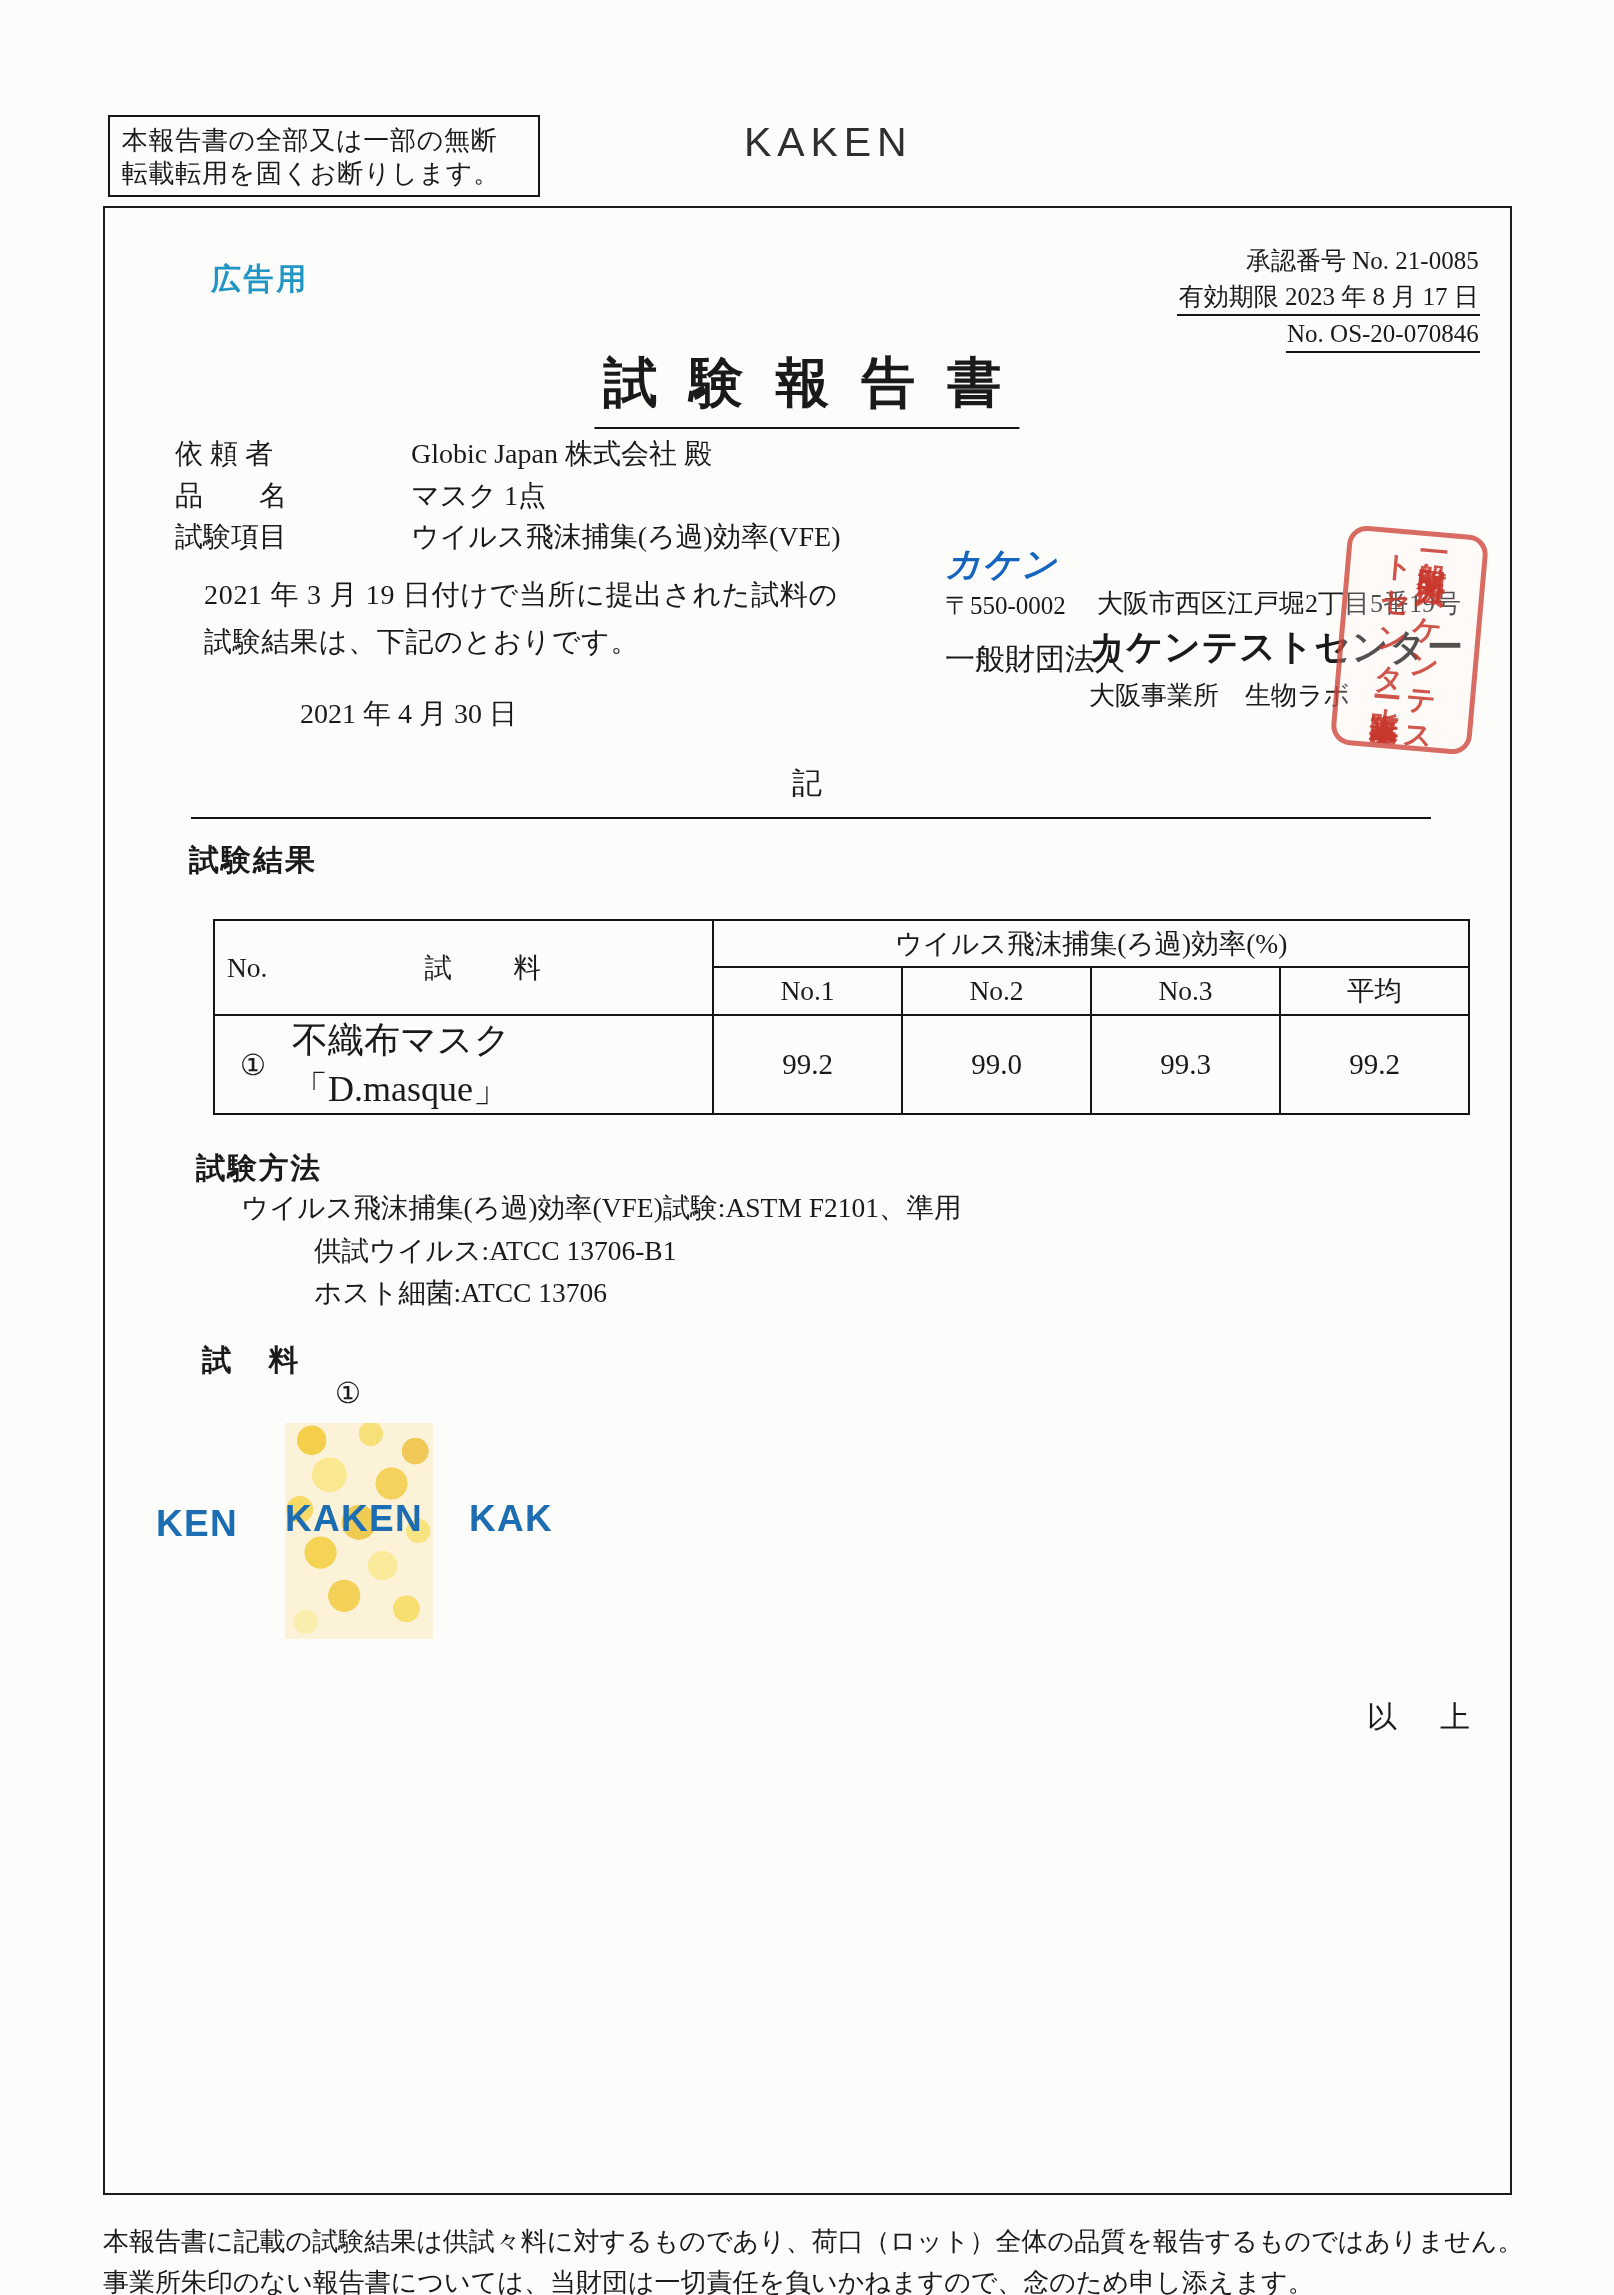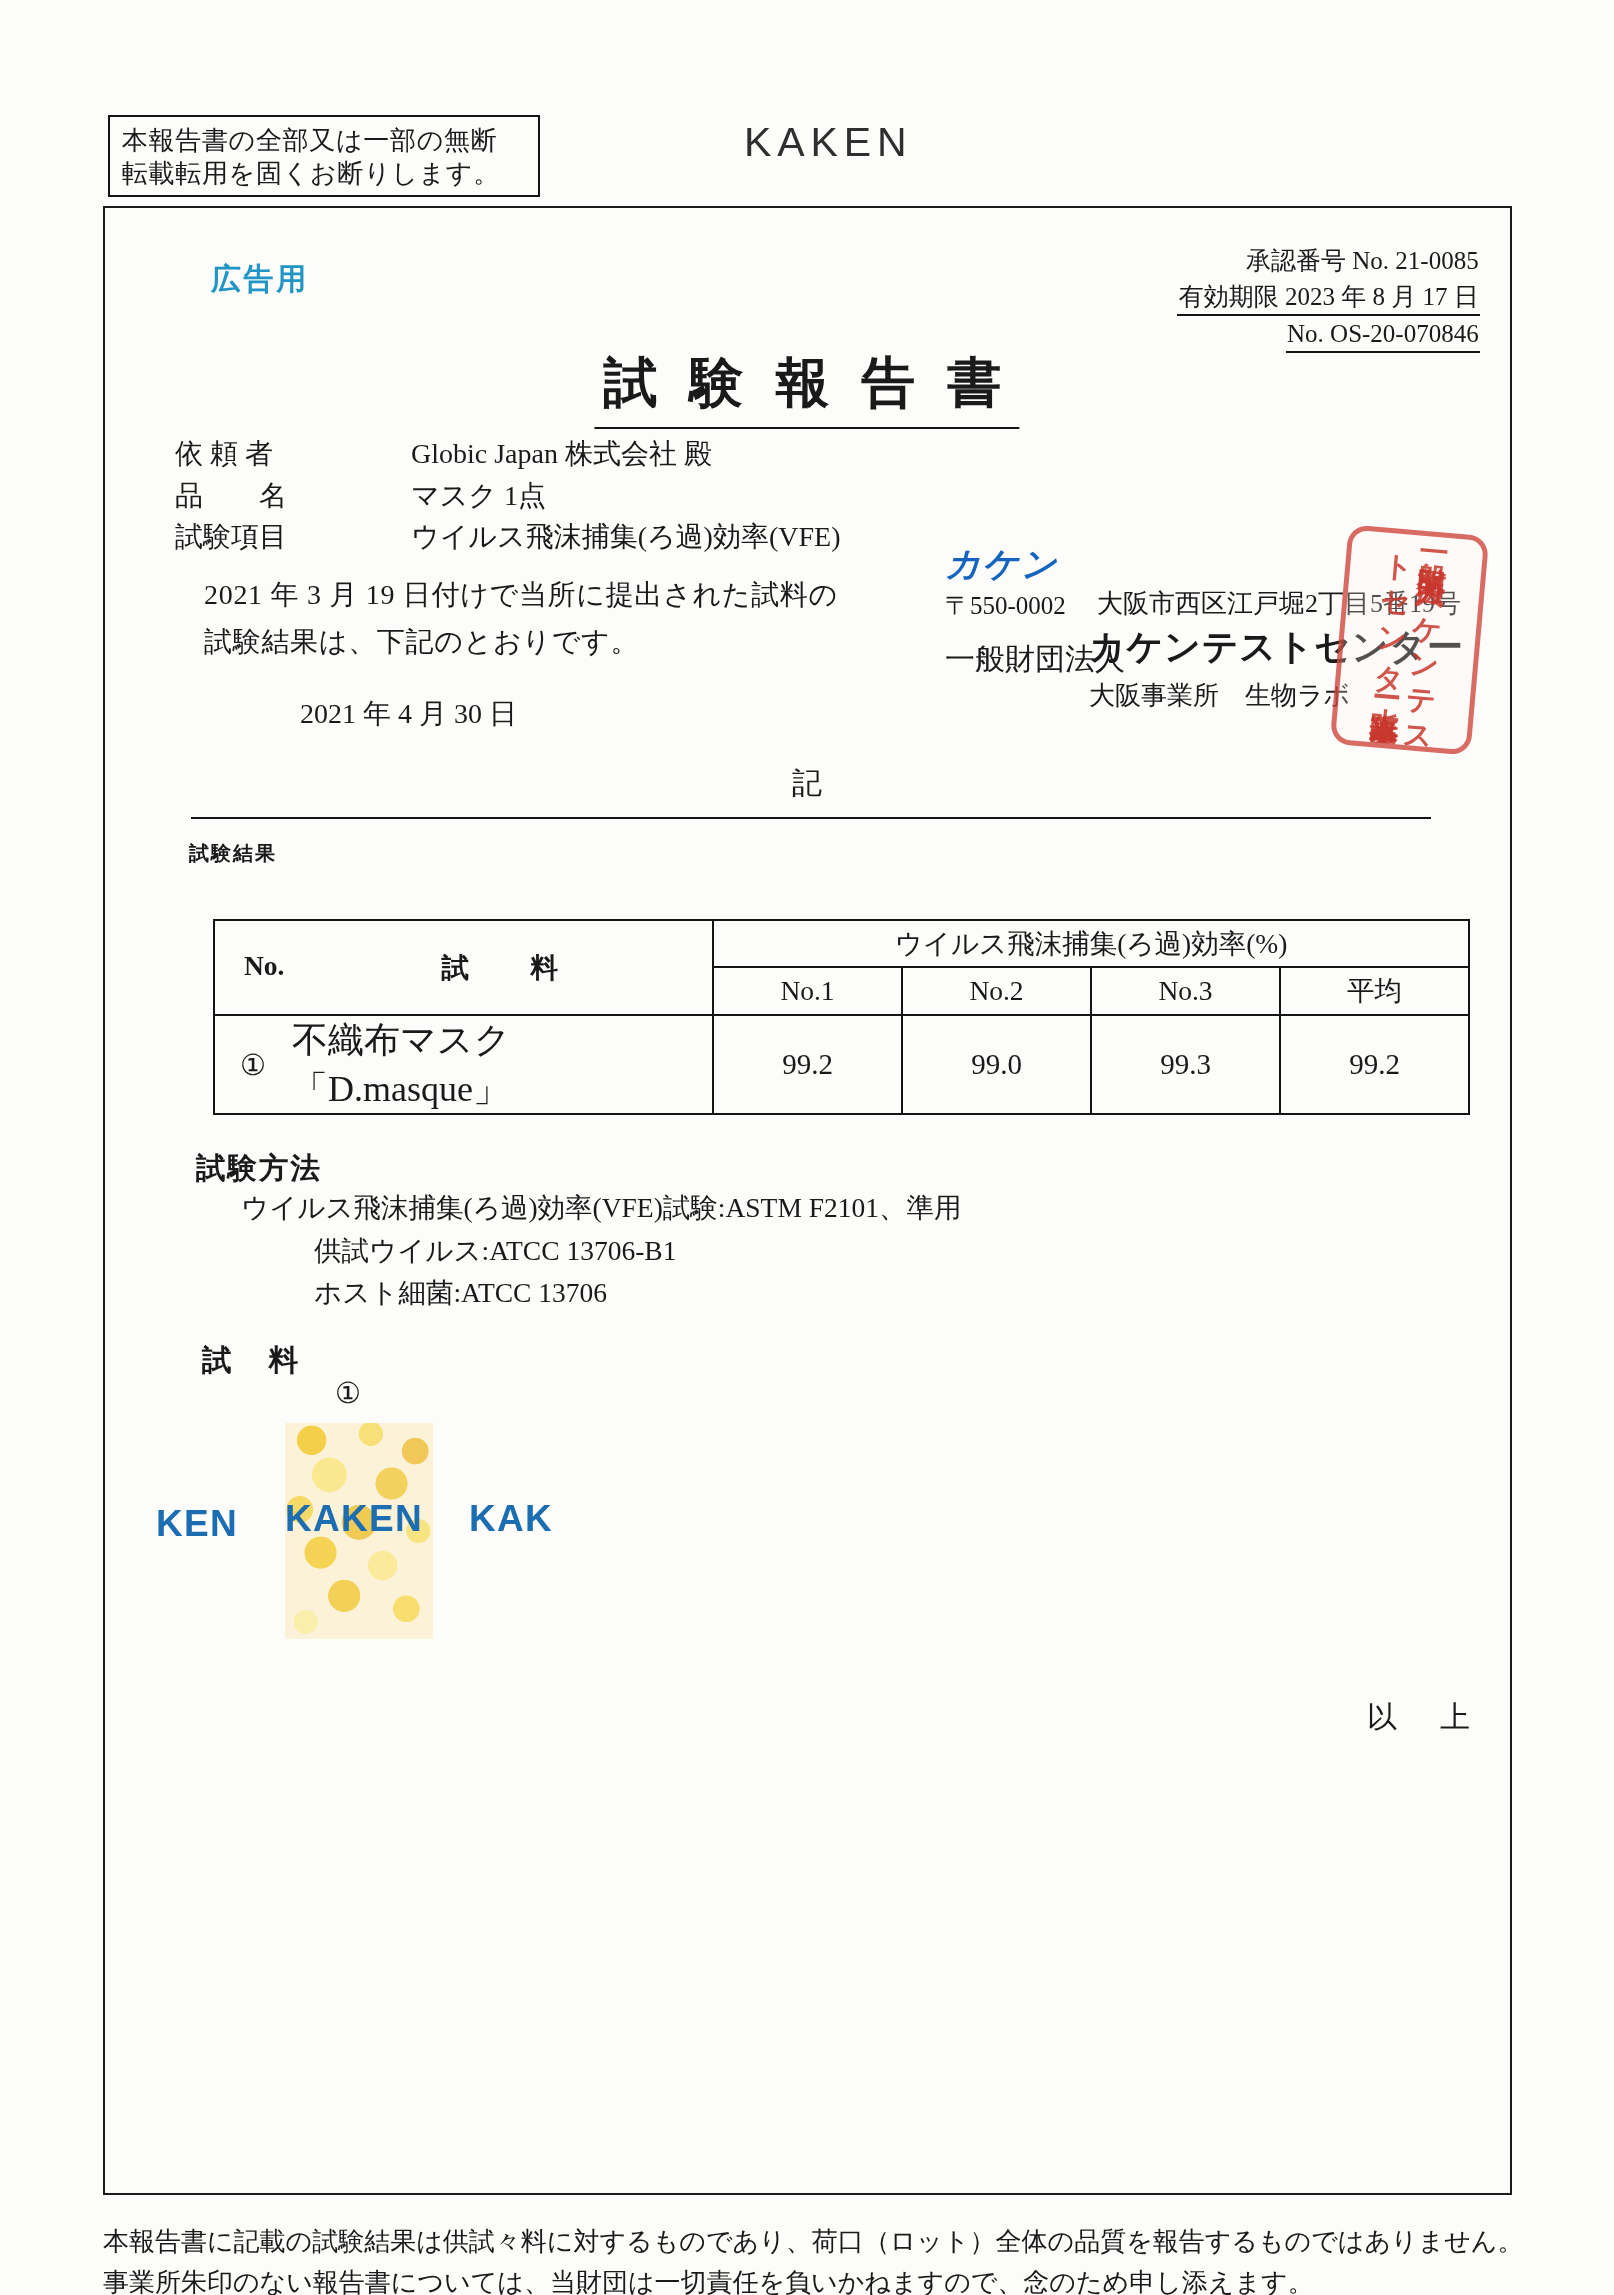--- a/index.html
+++ b/index.html
@@ -84,38 +84,38 @@
   #red-seal .seal-text {
     writing-mode:vertical-rl; font-size:29px; font-weight:bold;
     color:rgba(200,55,45,0.85); line-height:1.18; letter-spacing:3.9px;
   }
 
   #record-mark { left:50%; top:763px; transform:translateX(-50%); font-size:30px; }
   #divider-rule { left:191px; top:817px; width:1240px; height:2px; background:#151515; }
 
   #results-heading {
     left:189px; top:840px; font-family:Liberation Sans, sans-serif;
-    font-size:20px; font-weight:bold; letter-spacing:2px;
+    font-size:30px; font-weight:bold; letter-spacing:2px;
   }
 
   
   #results-table { left:213px; top:919px; }
   #results-table table {
     border-collapse:collapse; table-layout:fixed; width:1255px;
     font-size:27.5px;
   }
   #results-table th, #results-table td {
     border:2px solid #151515; font-weight:normal; vertical-align:middle;
   }
   #results-table col.c-sample { width:499px; }
   #results-table col.c-val { width:189px; }
   #results-table tr.hr1 { height:47px; }
   #results-table tr.hr2 { height:48px; }
   #results-table tr.dr  { height:90px; }
-  .cell-a { display:flex; align-items:flex-start; padding-left:29px;font-weight:bold; }
+  .cell-a { display:flex; align-items:center; padding-left:12px; }
   .cell-a .lbl2 { margin-left:157px; letter-spacing:17px; }
   .center { text-align:center; }
   .val-cell { text-align:center; font-size:29px; }
   .sample-cell { display:flex; align-items:center; padding-left:25px; }
   .sample-cell .marker { font-size:29px; margin-right:26px; }
   .sample-cell .name { font-size:36px; line-height:1.35; }
 
   #method-heading {
     left:196px; top:1149px; font-family:"Liberation Sans", sans-serif;
     font-size:29.5px; font-weight:bold; letter-spacing:2px;

